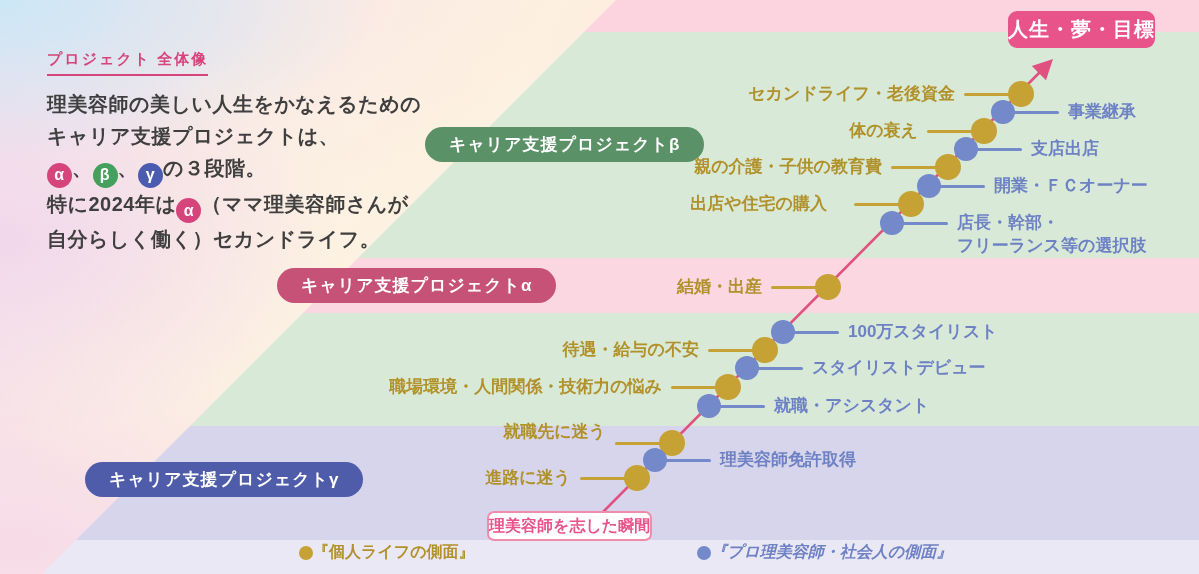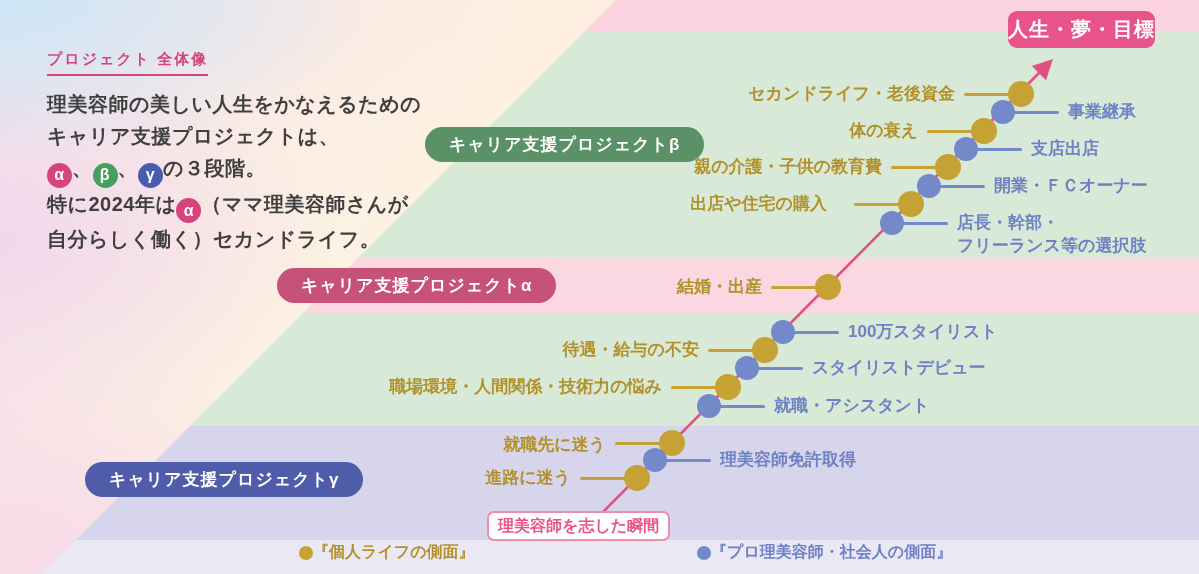--- a/index.html
+++ b/index.html
@@ -27,21 +27,21 @@
     padding:0 24px;height:35px;line-height:35px;border-radius:18px;white-space:nowrap;}
   #pill-beta {left:425px;top:127px;background:#5a9166;}
   #pill-alpha{left:277px;top:268px;background:#c65278;}
   #pill-gamma{left:85px; top:462px;background:#4f5caa;}
 
   .goal-box{position:absolute;left:1008px;top:11px;background:#e8548a;color:#fff;
     font-size:20px;letter-spacing:1px;height:37px;line-height:37px;padding:0 0;
     border-radius:9px;white-space:nowrap;}
   .start-box{position:absolute;left:487px;top:511px;background:#ffffff;color:#e8548a;
     border:2px solid #f08cab;border-radius:7px;font-size:16px;height:26px;line-height:26px;
-    padding:0 9px;white-space:nowrap;}
+    padding:0 0;white-space:nowrap;}
 
   .dot{position:absolute;border-radius:50%;}
   .dot.gold{background:#c5a233;}
   .dot.blue{background:#7389ca;}
   .conn{position:absolute;height:3px;border-radius:2px;}
   .conn.gold{background:#c5a233;}
   .conn.blue{background:#7389ca;}
   .ms-label{position:absolute;font-size:17px;line-height:23px;white-space:nowrap;}
   .ms-label.gold{color:#b19129;text-align:right;}
   .ms-label.blue{color:#6d81c4;text-align:left;}
@@ -51,21 +51,21 @@
     border-bottom:2px solid #d6447c;padding-bottom:5px;margin:0 0 12px 0;}
   .intro-text{font-size:20px;color:#3f3f3f;line-height:32px;letter-spacing:.5px;}
   .chip{display:inline-flex;align-items:center;justify-content:center;width:25px;height:25px;
     border-radius:50%;color:#fff;font-size:16px;vertical-align:-5px;}
   .chip-a{background:#d6447c;}
   .chip-b{background:#44a05c;}
   .chip-g{background:#4b5cb0;}
 
   .legend-item{position:absolute;top:542px;display:flex;align-items:center;font-size:16px;}
   #legend-gold{left:299px;color:#b19129;}
-  #legend-blue{left:697px;color:#6d81c4;}
+  #legend-blue{left:697px;color:#6d81c4;font-style:italic;}
   .legend-dot{width:14px;height:14px;border-radius:50%;flex:0 0 auto;}
   #legend-gold .legend-dot{background:#c5a233;}
   #legend-blue .legend-dot{background:#7389ca;}
 </style>
 </head>
 <body>
 
 <div class="canvas">
 
   <div class="band" id="band-top"></div>
@@ -151,21 +151,21 @@
       <div class="ms-label gold" style="top: 375px; right: 537px;">
         <div>職場環境・人間関係・技術力の悩み</div>
       </div>
       <div class="dot blue" style="left: 697px; top: 394px; width: 24px; height: 24px;"></div>
       <div class="conn blue" style="left: 719px; top: 404.5px; width: 46px;"></div>
       <div class="ms-label blue" style="top: 394px; left: 774px;">
         <div>就職・アシスタント</div>
       </div>
       <div class="dot gold" style="left: 659px; top: 430px; width: 26px; height: 26px;"></div>
       <div class="conn gold" style="left: 615px; top: 441.5px; width: 46px;"></div>
-      <div class="ms-label gold" style="top: 433px; right: 593px;">
+      <div class="ms-label gold" style="top: 420px; right: 593px;">
         <div>就職先に迷う</div>
       </div>
       <div class="dot blue" style="left: 643px; top: 448px; width: 24px; height: 24px;"></div>
       <div class="conn blue" style="left: 665px; top: 458.5px; width: 46px;"></div>
       <div class="ms-label blue" style="top: 448px; left: 720px;">
         <div>理美容師免許取得</div>
       </div>
       <div class="dot gold" style="left: 624px; top: 465px; width: 26px; height: 26px;"></div>
       <div class="conn gold" style="left: 580px; top: 476.5px; width: 46px;"></div>
       <div class="ms-label gold" style="top: 466px; right: 628px;">

